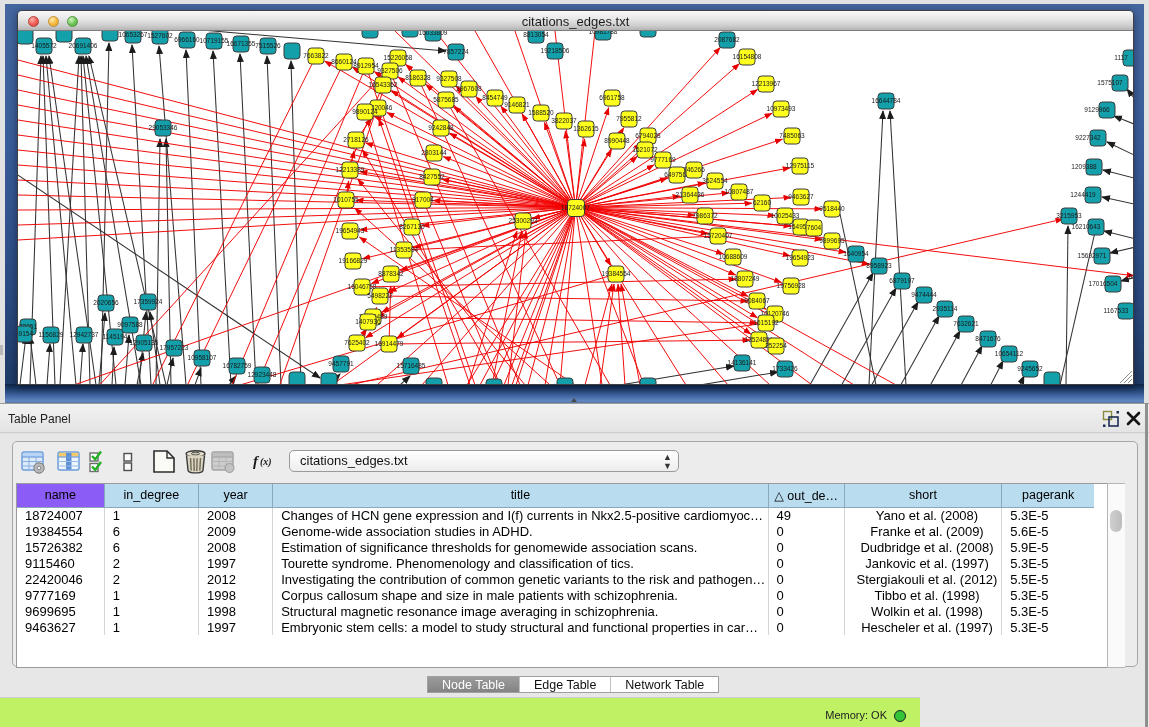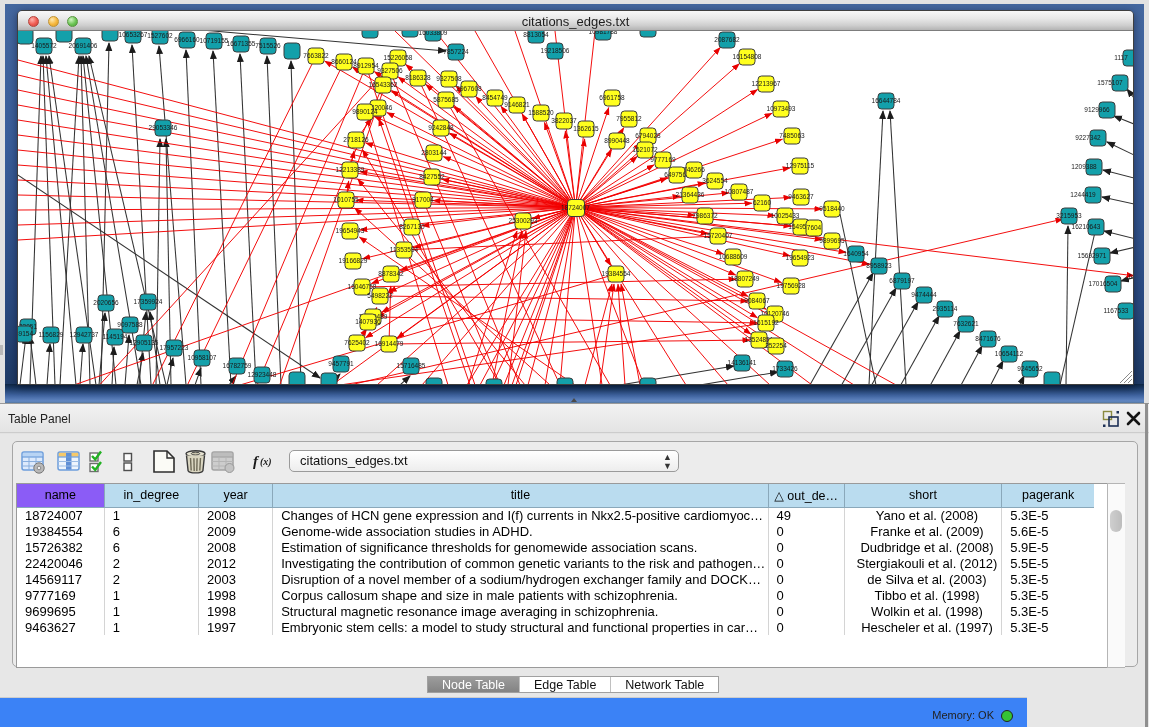--- a/index.html
+++ b/index.html
@@ -37,21 +37,21 @@
 table.dt td{height:16px;padding:0 0 0 8px;white-space:nowrap;overflow:hidden;border-left:1px solid #d4d4d4}
 table.dt td:first-child{border-left:none}
 .c0{width:87px}.c1{width:94px}.c2{width:74px}.c3{width:494px}.c4{width:76px}.c5{width:157px}.c6{width:92px}
 td.c5{text-align:center;padding:0}
 .vsb{position:absolute;right:12px;top:41px;width:18px;height:185px;background:#fafafa;border:1px solid #b5b5b5;border-right:none}
 .vsb .th{position:absolute;left:2px;top:26px;width:12px;height:22px;background:linear-gradient(90deg,#cfcfcf,#bdbdbd);border-radius:6px}
 .tabs{position:absolute;left:427px;top:242px;height:17px;display:flex;border:1px solid #a0a0a0;border-radius:0;overflow:hidden;background:#fff}
 .tabs div{font-size:12.5px;line-height:16px;padding:0 14px;color:#111}
 .tabs .sel{background:linear-gradient(180deg,#9c9c9c,#838383);color:#fff}
 .tabs .mid{border-left:1px solid #c0c0c0;border-right:1px solid #c0c0c0}
-.sbar{position:absolute;left:0;top:263px;width:1027px;height:30px;background:#3b82f6;border-top:1px solid #cdcdcd}
+.sbar{position:absolute;left:0;top:263px;width:920px;height:30px;background:#bef264;border-top:1px solid #cdcdcd}
 .mem{position:absolute;right:33px;top:11px;font-size:11px;color:#222}
 .dot{position:absolute;right:14px;top:12px;width:12px;height:12px;border-radius:50%;background:#35c435;border:1.5px solid #222}
 .redge{position:absolute;right:1px;top:403px;width:3px;height:324px;background:#8f8f8f}
 </style></head>
 <body>
 <div class="stage">
 <div class="desktop"></div>
 <div class="bstrip"></div>
 <div class="gwin">
   <div class="canvas">
@@ -667,36 +667,36 @@
 <tr>
                 <td class="c0">15726382</td>
                 <td class="c1">6</td>
                 <td class="c2">2008</td>
                 <td class="c3">Estimation of significance thresholds for genomewide association scans.</td>
                 <td class="c4">0</td>
                 <td class="c5">Dudbridge et al. (2008)</td>
                 <td class="c6">5.9E-5</td>
               </tr>
 <tr>
+                <td class="c0">9115460</td>
+                <td class="c1">2</td>
+                <td class="c2">1997</td>
+                <td class="c3">Tourette syndrome. Phenomenology and classification of tics.</td>
+                <td class="c4">0</td>
+                <td class="c5">Jankovic et al. (1997)</td>
+                <td class="c6">5.3E-5</td>
+              </tr>
+<tr>
                 <td class="c0">22420046</td>
                 <td class="c1">2</td>
                 <td class="c2">2012</td>
                 <td class="c3">Investigating the contribution of common genetic variants to the risk and pathogen…</td>
                 <td class="c4">0</td>
                 <td class="c5">Stergiakouli et al. (2012)</td>
                 <td class="c6">5.5E-5</td>
-              </tr>
-<tr>
-                <td class="c0">14569117</td>
-                <td class="c1">2</td>
-                <td class="c2">2003</td>
-                <td class="c3">Disruption of a novel member of a sodium/hydrogen exchanger family and DOCK…</td>
-                <td class="c4">0</td>
-                <td class="c5">de Silva et al. (2003)</td>
-                <td class="c6">5.3E-5</td>
               </tr>
 <tr>
                 <td class="c0">9777169</td>
                 <td class="c1">1</td>
                 <td class="c2">1998</td>
                 <td class="c3">Corpus callosum shape and size in male patients with schizophrenia.</td>
                 <td class="c4">0</td>
                 <td class="c5">Tibbo et al. (1998)</td>
                 <td class="c6">5.3E-5</td>
               </tr>

